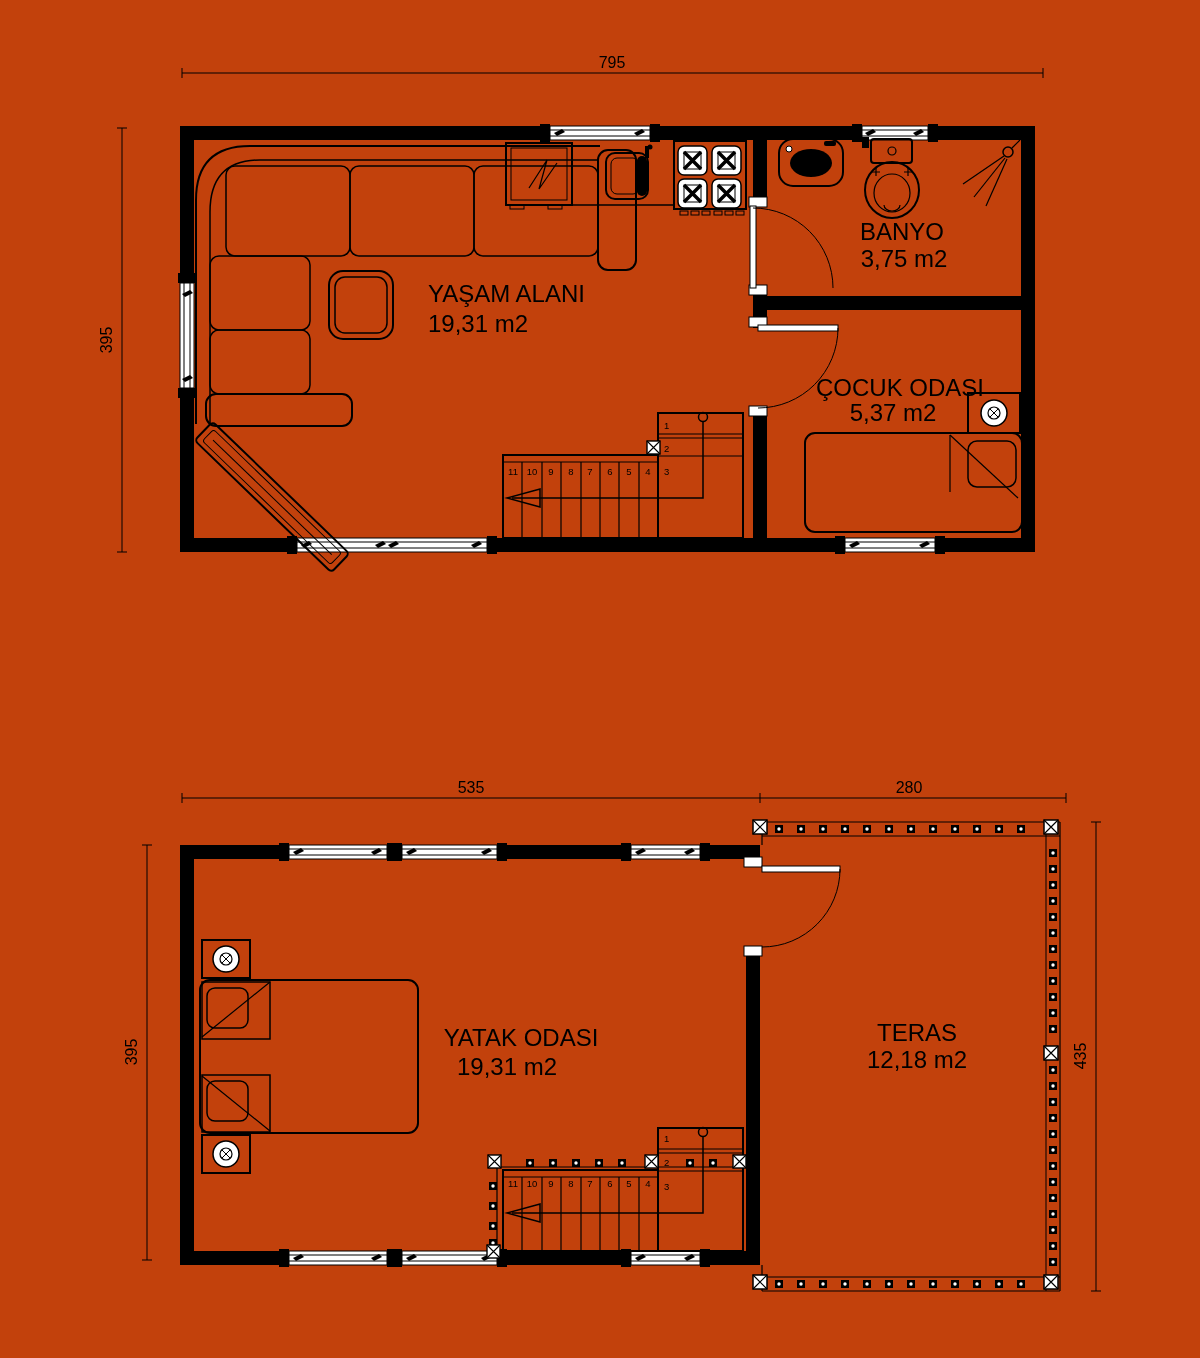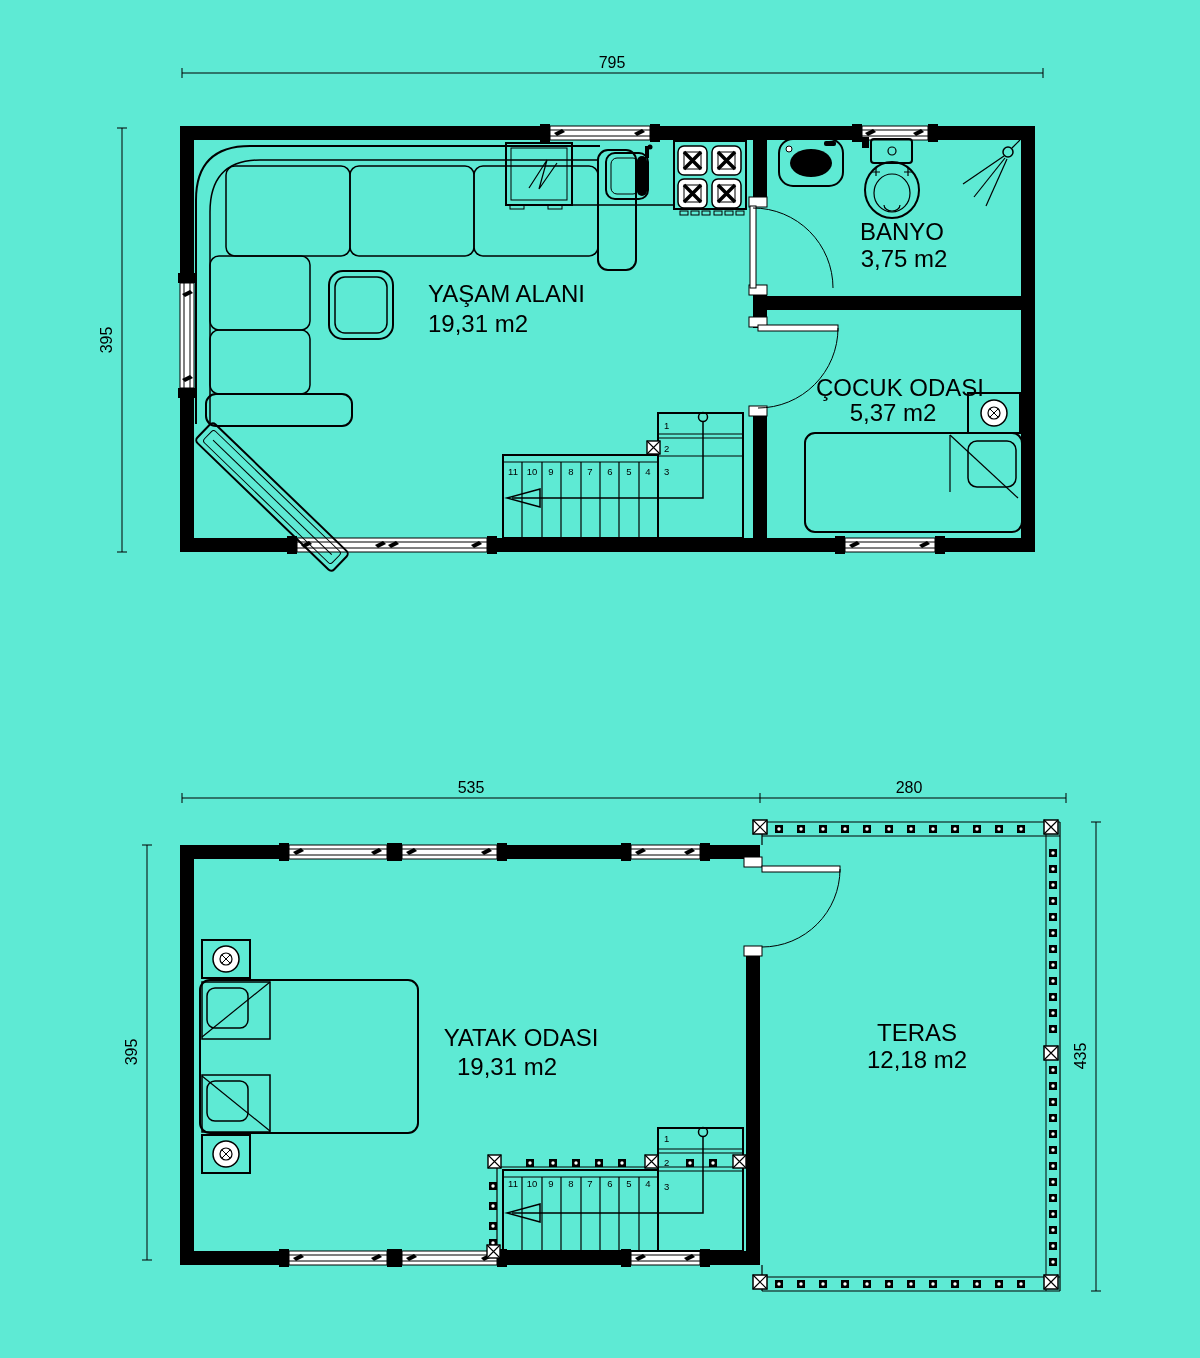--- a/index.html
+++ b/index.html
@@ -1,16 +1,16 @@
 <!DOCTYPE html>
 <html><head>
 <meta charset="utf-8">
 <style>
   html,body{margin:0;padding:0;background:#ffffff;}
-  .canvas{position:relative;width:1200px;height:1358px;background:#5eead4;overflow:hidden;}
+  .canvas{position:relative;width:1200px;height:1358px;background:#c2410c;overflow:hidden;}
   svg{display:block;}
   svg text{font-family:"Liberation Sans", sans-serif; fill:#000;}
   .room{font-size:24px;}
   .dim{font-size:16px;}
   .step{font-size:9.5px;}
   .mid{text-anchor:middle;}
   .w2{stroke:#000;stroke-width:2;fill:none;}
   .w15{stroke:#000;stroke-width:1.5;fill:none;}
   .w12{stroke:#000;stroke-width:1.2;fill:none;}
   .w1{stroke:#000;stroke-width:1;fill:none;}

